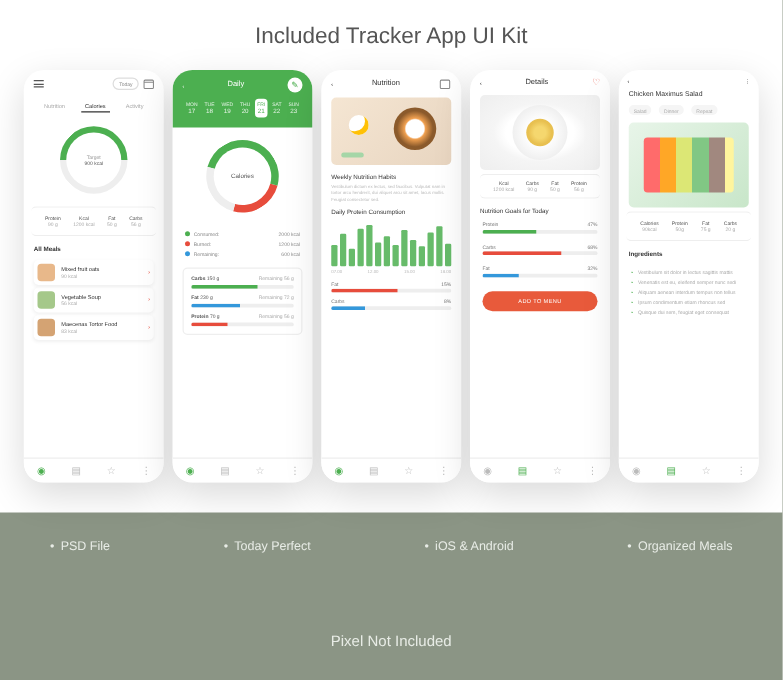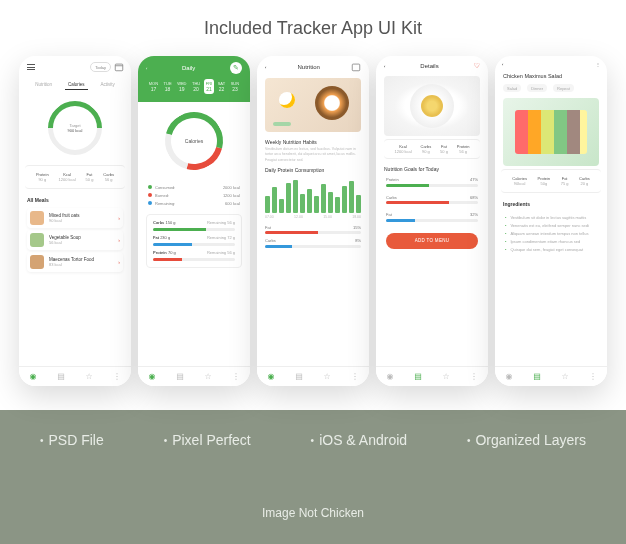--- a/index.html
+++ b/index.html
@@ -91,21 +91,21 @@
 .s5-title { font-size: 5.5px; font-weight: 500; color: #333; padding: 2px 8px; }
 .s5-tabs { display: flex; gap: 6px; padding: 3px 8px; }
 .s5-tab { font-size: 4px; color: #aaa; padding: 1.5px 4px; border-radius: 6px; background: #f5f5f5; }
 .s5-img { height: 68px; margin: 3px 8px; background: linear-gradient(135deg, #e8f5e9, #c8e6c9); border-radius: 4px; position: relative; overflow: hidden; }
 .salad-tray { position: absolute; top: 12px; left: 12px; right: 12px; bottom: 12px; background: linear-gradient(90deg, #ff6b6b 0 18%, #ffa726 18% 36%, #dce775 36% 54%, #81c784 54% 72%, #a1887f 72% 90%, #fff59d 90%); border-radius: 3px; }
 .ing-list { padding: 3px 10px; }
 .ing-item { font-size: 4px; color: #aaa; padding: 1.5px 0; }
 .ing-item::before { content: "\2022"; color: #4CAF50; margin-right: 4px; }
 
 .features { position: absolute; top: 432px; left: 40px; right: 40px; display: flex; justify-content: space-between; }
-.feat { font-size: 14px; color: #e8ece6; display: flex; align-items: center; gap: 5px; }
+.feat { font-size: 10px; color: #e8ece6; display: flex; align-items: center; gap: 5px; }
 .feat::before { content: "\2022"; color: #e8ece6; font-size: 10px; }
 .footer-note { position: absolute; bottom: 24px; width: 100%; text-align: center; font-size: 12px; color: #e8ece6; }
 </style>
 </head>
 <body>
 <div class="canvas">
 <div class="whitebg"></div>
 <div class="title">Included Tracker App UI Kit</div>
 
 <div class="phones">
@@ -453,18 +453,18 @@
     <div class="nav-ic active">▤</div>
     <div class="nav-ic">☆</div>
     <div class="nav-ic">⋮</div>
   </div>
 </div>
 
 </div>
 
 <div class="features">
   <div class="feat">PSD File</div>
-  <div class="feat">Pixel Perfect</div>
+  <div class="feat">Today Perfect</div>
   <div class="feat">iOS &amp; Android</div>
-  <div class="feat">Organized Layers</div>
-</div>
-<div class="footer-note">Image Not Chicken</div>
+  <div class="feat">Organized Meals</div>
+</div>
+<div class="footer-note">Pixel Not Included</div>
 </div>
 
 </body></html>

